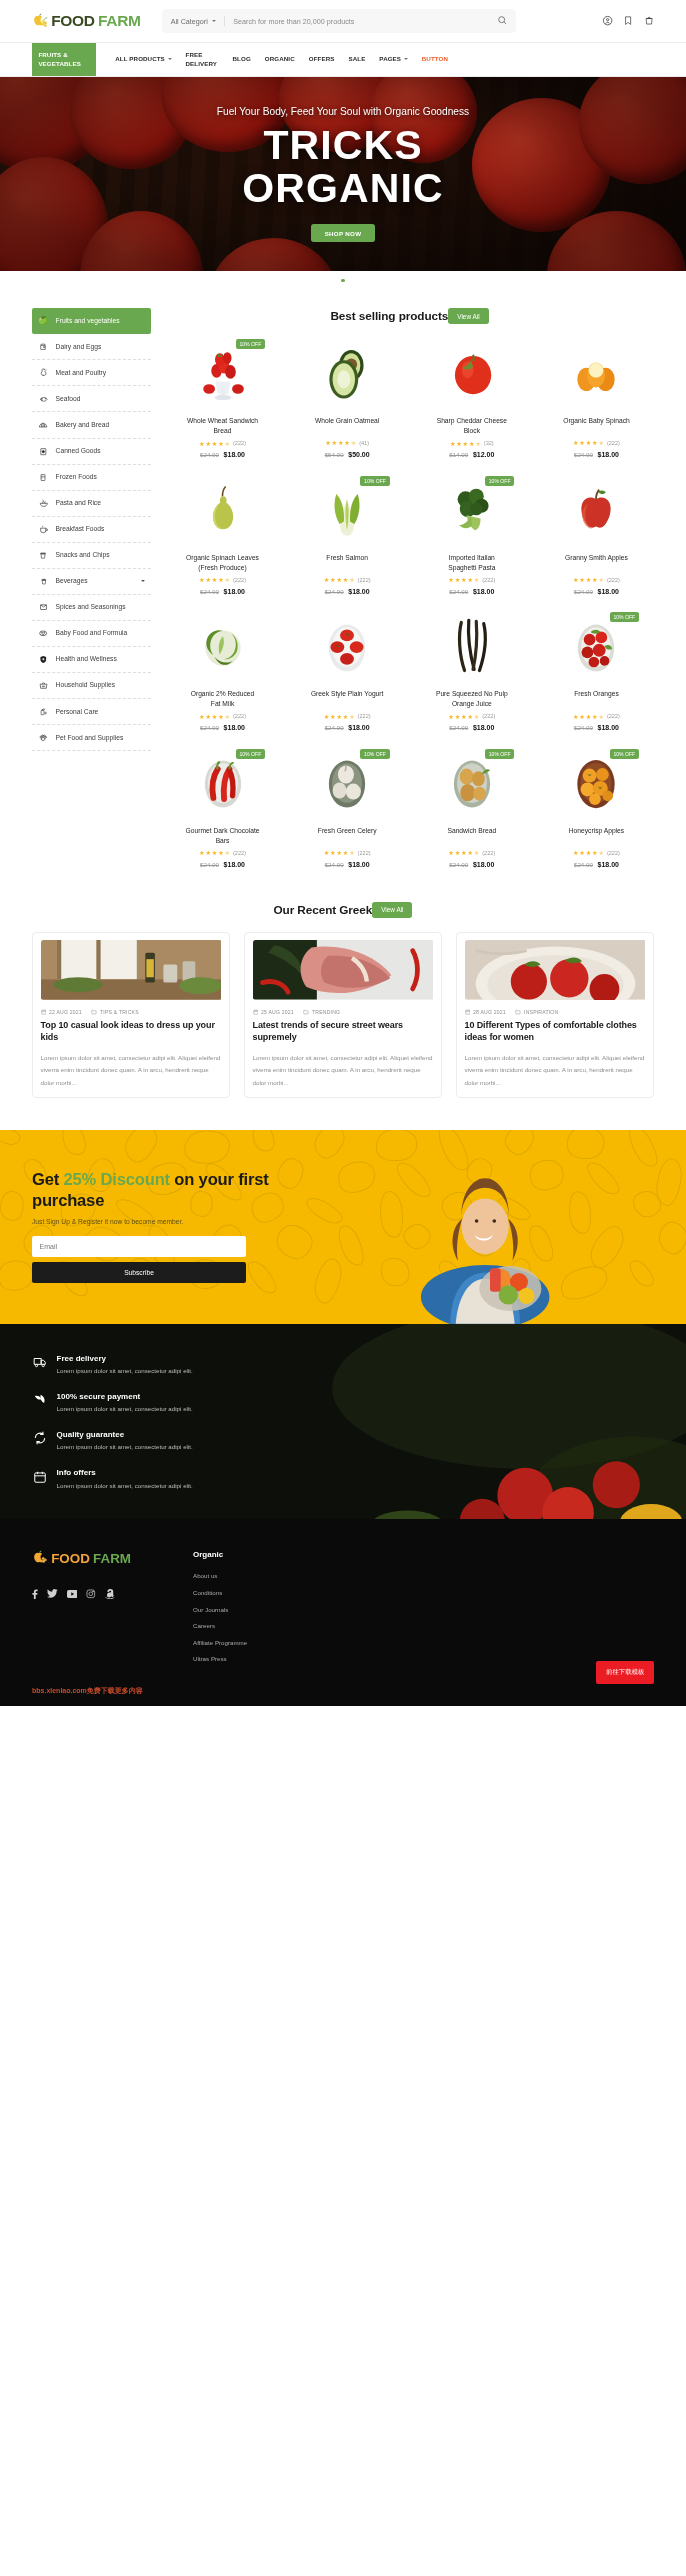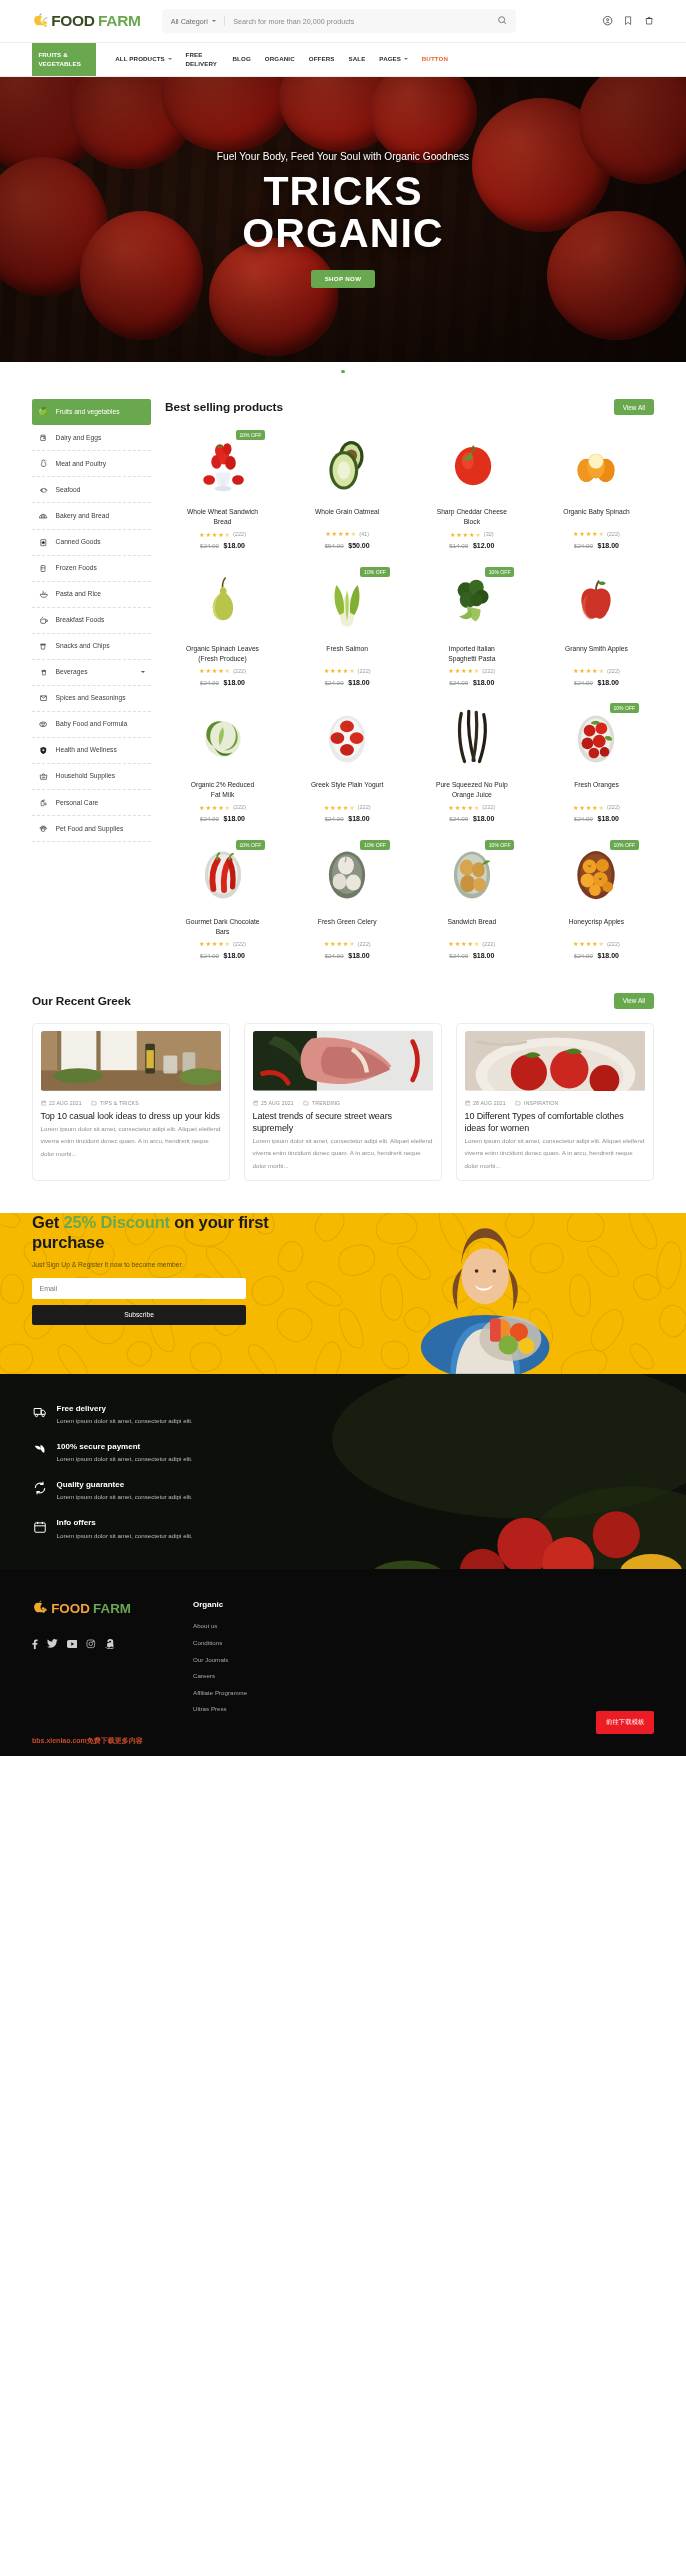--- a/index.html
+++ b/index.html
@@ -22,21 +22,21 @@
 
   
   .navbar{height:34px;display:flex;align-items:stretch;padding:0 32px;border-bottom:0.5px solid #ededed}
   .navcat{background:#6aa84f;color:#fff;width:64px;display:flex;align-items:center;padding:0 6.4px;font-size:6.2px;font-weight:bold;letter-spacing:0.1px;line-height:1.45;text-transform:uppercase}
   .navlinks{display:flex;align-items:center;gap:14px;margin-left:19.3px}
   .navlink{font-size:6.2px;font-weight:bold;letter-spacing:0.1px;color:#2d2d2d;text-transform:uppercase;display:flex;align-items:center;gap:2.7px;line-height:1.45;cursor:pointer}
   .navlink.w{width:33px}
   .navlink.accent{color:#f25f2a}
 
   
-  .hero{position:relative;height:285px;overflow:hidden;background:#2a1410}
+  .hero{position:relative;height:194px;overflow:hidden;background:#2a1410}
   .heroimg{position:absolute;inset:0}
   .t{position:absolute;border-radius:50%;background:radial-gradient(circle at 35% 30%,#f4452c,#c01b10 62%,#7d0f07);box-shadow:inset -5.4px -7.5px 14px rgba(0,0,0,.45)}
   .wood{position:absolute;inset:0;background:
      linear-gradient(100deg,rgba(40,18,10,.0) 0%,rgba(28,12,7,.55) 45%,rgba(22,10,6,.88) 100%),
      repeating-linear-gradient(93deg,#3a1d0e 0 14px,#2c150a 14px 28px)}
   .vig{position:absolute;inset:0;background:radial-gradient(ellipse at 50% 45%,rgba(0,0,0,.12) 0%,rgba(0,0,0,.55) 75%)}
   .herotext{position:absolute;inset:0;display:flex;flex-direction:column;align-items:center;justify-content:center;text-align:center;color:#fff}
   .herosub{font-size:10.2px;margin-bottom:7.5px;text-shadow:0 1.1px 5.4px rgba(0,0,0,.7)}
   .herotitle{font-size:41px;font-weight:bold;line-height:1.04;letter-spacing:1.1px;text-shadow:0 2.1px 11.8px rgba(0,0,0,.7)}
   .shopnow{margin-top:15px;background:#6aa84f;color:#fff;border:0;border-radius:2.7px;padding:5.4px 13.4px;font-size:6.2px;font-weight:bold;letter-spacing:0.3px;text-transform:uppercase;cursor:pointer;font-family:inherit}
@@ -45,21 +45,21 @@
   .dot.on{background:#6aa84f}
 
   
   .main{display:flex;gap:14px;padding:26px 32px 0}
   .sidebar{width:119px;flex:none}
   .cat-item{display:flex;align-items:center;gap:7px;padding:7.5px 6.4px;font-size:6.7px;color:#3c3c3c;border-bottom:0.5px dashed #dedede;cursor:pointer;line-height:1.5}
   .cat-item .ci{width:10.2px;flex:none;display:flex;align-items:center;justify-content:center;font-size:8px;line-height:1}
   .cat-item.active{background:#6aa84f;color:#fff;border-radius:2.1px;border-bottom-color:transparent;font-weight:normal}
   .cat-item .chev{margin-left:auto;width:0;height:0;border-left:2.1px solid transparent;border-right:2.1px solid transparent;border-top:2.7px solid #555}
   .content{flex:1;min-width:0}
-  .sechead{display:flex;align-items:center;justify-content:space-between;margin-bottom:14px}
+  .sechead{display:flex;align-items:center;justify-content:center;margin-bottom:14px}
   .sectitle{font-size:11.8px;font-weight:bold;letter-spacing:-0.1px}
   .viewall{background:#6aa84f;color:#fff;border:0;border-radius:2.7px;padding:4.3px 9px;font-size:6.4px;cursor:pointer;font-family:inherit}
 
   .pgrid{display:grid;grid-template-columns:repeat(4,1fr);column-gap:9.6px;row-gap:16px}
   .pcard{display:flex;flex-direction:column;align-items:center;text-align:center}
   .pimgwrap{position:relative;width:100%;height:71px;display:flex;align-items:center;justify-content:center;margin-bottom:7.5px}
   .badge{position:absolute;top:1.1px;right:15px;background:#6aa84f;color:#fff;font-size:5.1px;border-radius:2.1px;padding:2.1px 3.8px;z-index:3}
   .pname{font-size:6.7px;line-height:1.45;color:#1f1f1f;max-width:75px;min-height:19.3px}
   .stars{display:flex;align-items:center;gap:0.5px;margin-top:3.8px;font-size:6.2px}
   .st{color:#f5b622;letter-spacing:0.3px}
@@ -72,25 +72,25 @@
   
   .art{position:relative;width:58px;height:63px}
 
   
   .blogsec{padding:34px 32px 0}
   .bgrid{display:grid;grid-template-columns:repeat(3,1fr);gap:14px;margin-top:14px}
   .bcard{border:0.5px solid #ececec;border-radius:4.3px;overflow:hidden;background:#fff;padding:7.5px}
   .bimg{height:60px;border-radius:2.7px;overflow:hidden;position:relative}
   .bmeta{display:flex;gap:9.6px;color:#8d8d8d;font-size:5.1px;letter-spacing:0.2px;margin:8.6px 0 5.4px;text-transform:uppercase;align-items:center}
   .bmeta span{display:flex;align-items:center;gap:2.7px}
-  .btitle{font-size:9px;font-weight:normal;line-height:1.32;letter-spacing:-0.1px;margin-bottom:0}
+  .btitle{font-size:9px;font-weight:bold;line-height:1.32;letter-spacing:-0.1px;margin-bottom:8px}
   .bexc{font-size:6.2px;color:#8d8d8d;line-height:2.0}
 
   
-  .promo{margin-top:32px;height:161px;background:#f6b900;position:relative;overflow:hidden;display:flex;align-items:flex-start}
+  .promo{margin-top:32px;height:194px;background:#f6b900;position:relative;overflow:hidden;display:flex;align-items:center}
   .promopat{position:absolute;inset:0;opacity:.16}
   .promopat span{position:absolute;border:1.1px solid #6b5300;border-radius:50% 50% 45% 55%/60% 40% 60% 40%}
   .promoinner{position:relative;padding-left:32px;width:300px;z-index:2}
   .promotitle{font-size:16.6px;font-weight:bold;line-height:1.26;letter-spacing:-0.2px}
   .promotitle .g{color:#6aa84f}
   .promosub{font-size:6.7px;color:#5e4f17;margin:6.4px 0 10.7px}
   .emailinput{width:214px;height:20.4px;border:0;border-radius:2.1px;padding:0 7.5px;font-size:7px;font-family:inherit;background:#fff;color:#222;outline:none}
   .emailinput::placeholder{color:#777}
   .subbtn{display:block;width:214px;height:20.4px;margin-top:5.9px;background:#1c1c1c;color:#fff;border:0;border-radius:2.1px;font-size:6.7px;cursor:pointer;font-family:inherit}
   .promogirl{position:absolute;right:91px;bottom:0;width:225px;height:161px;z-index:1}

